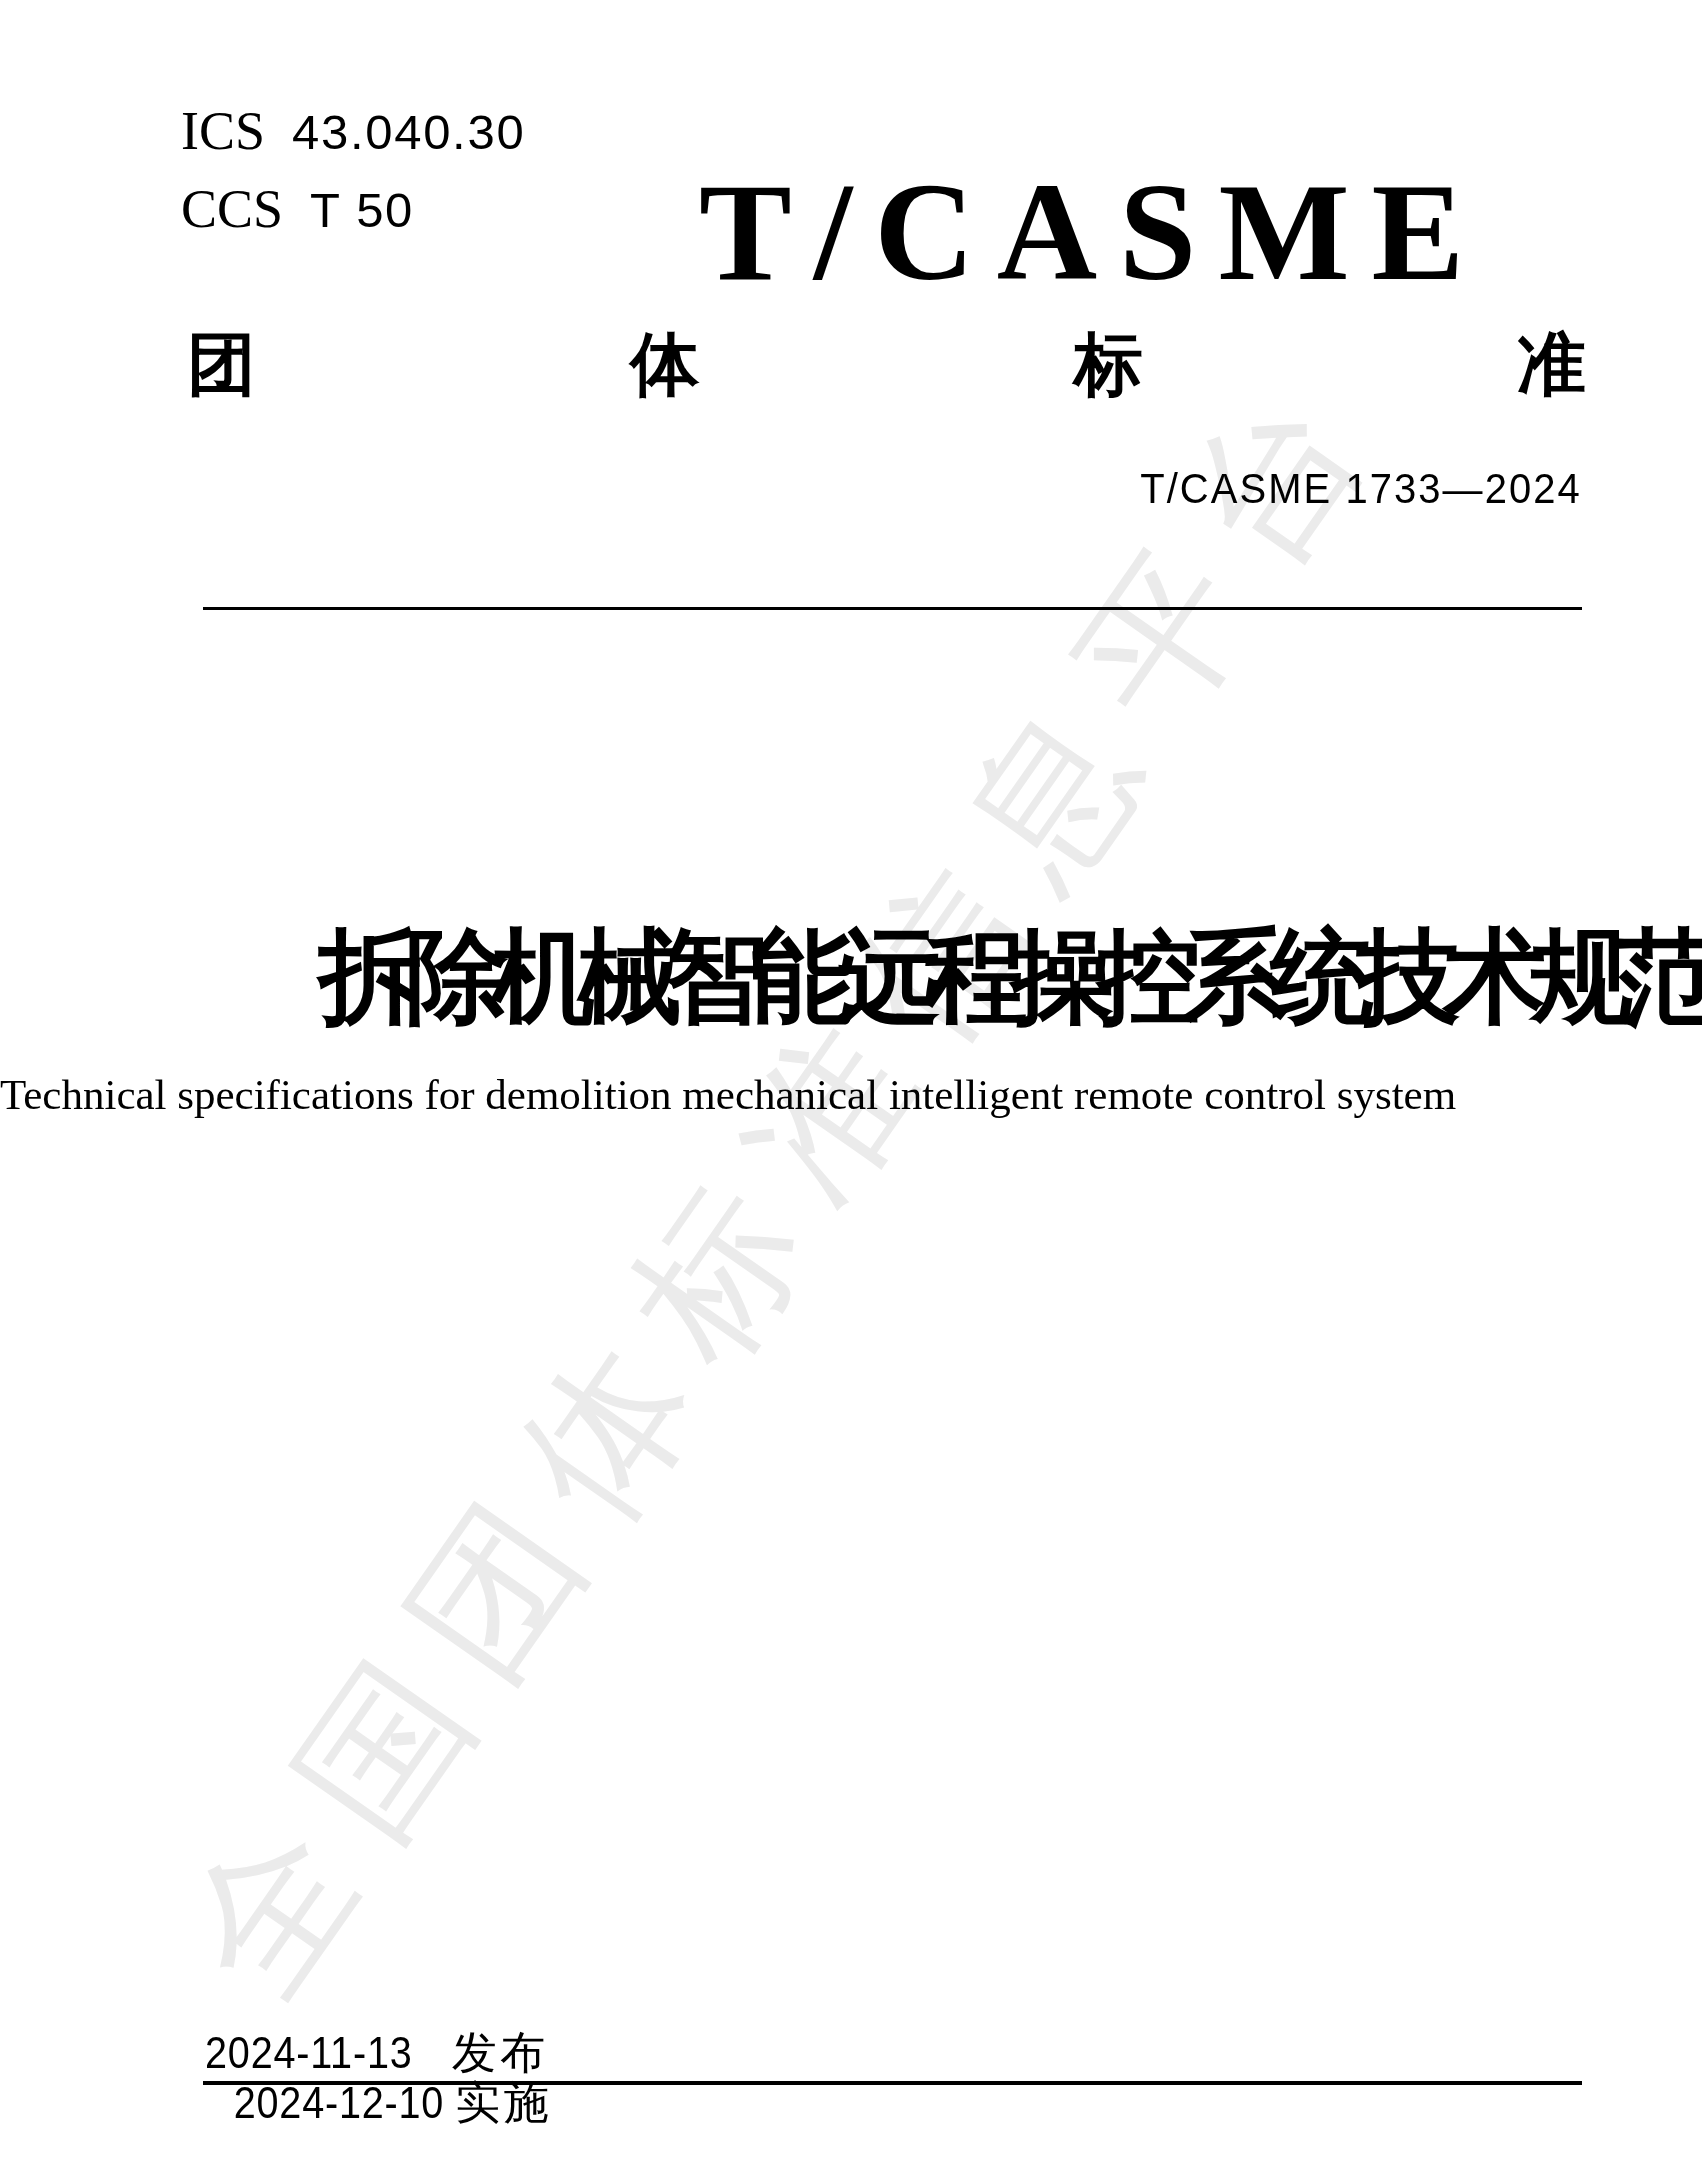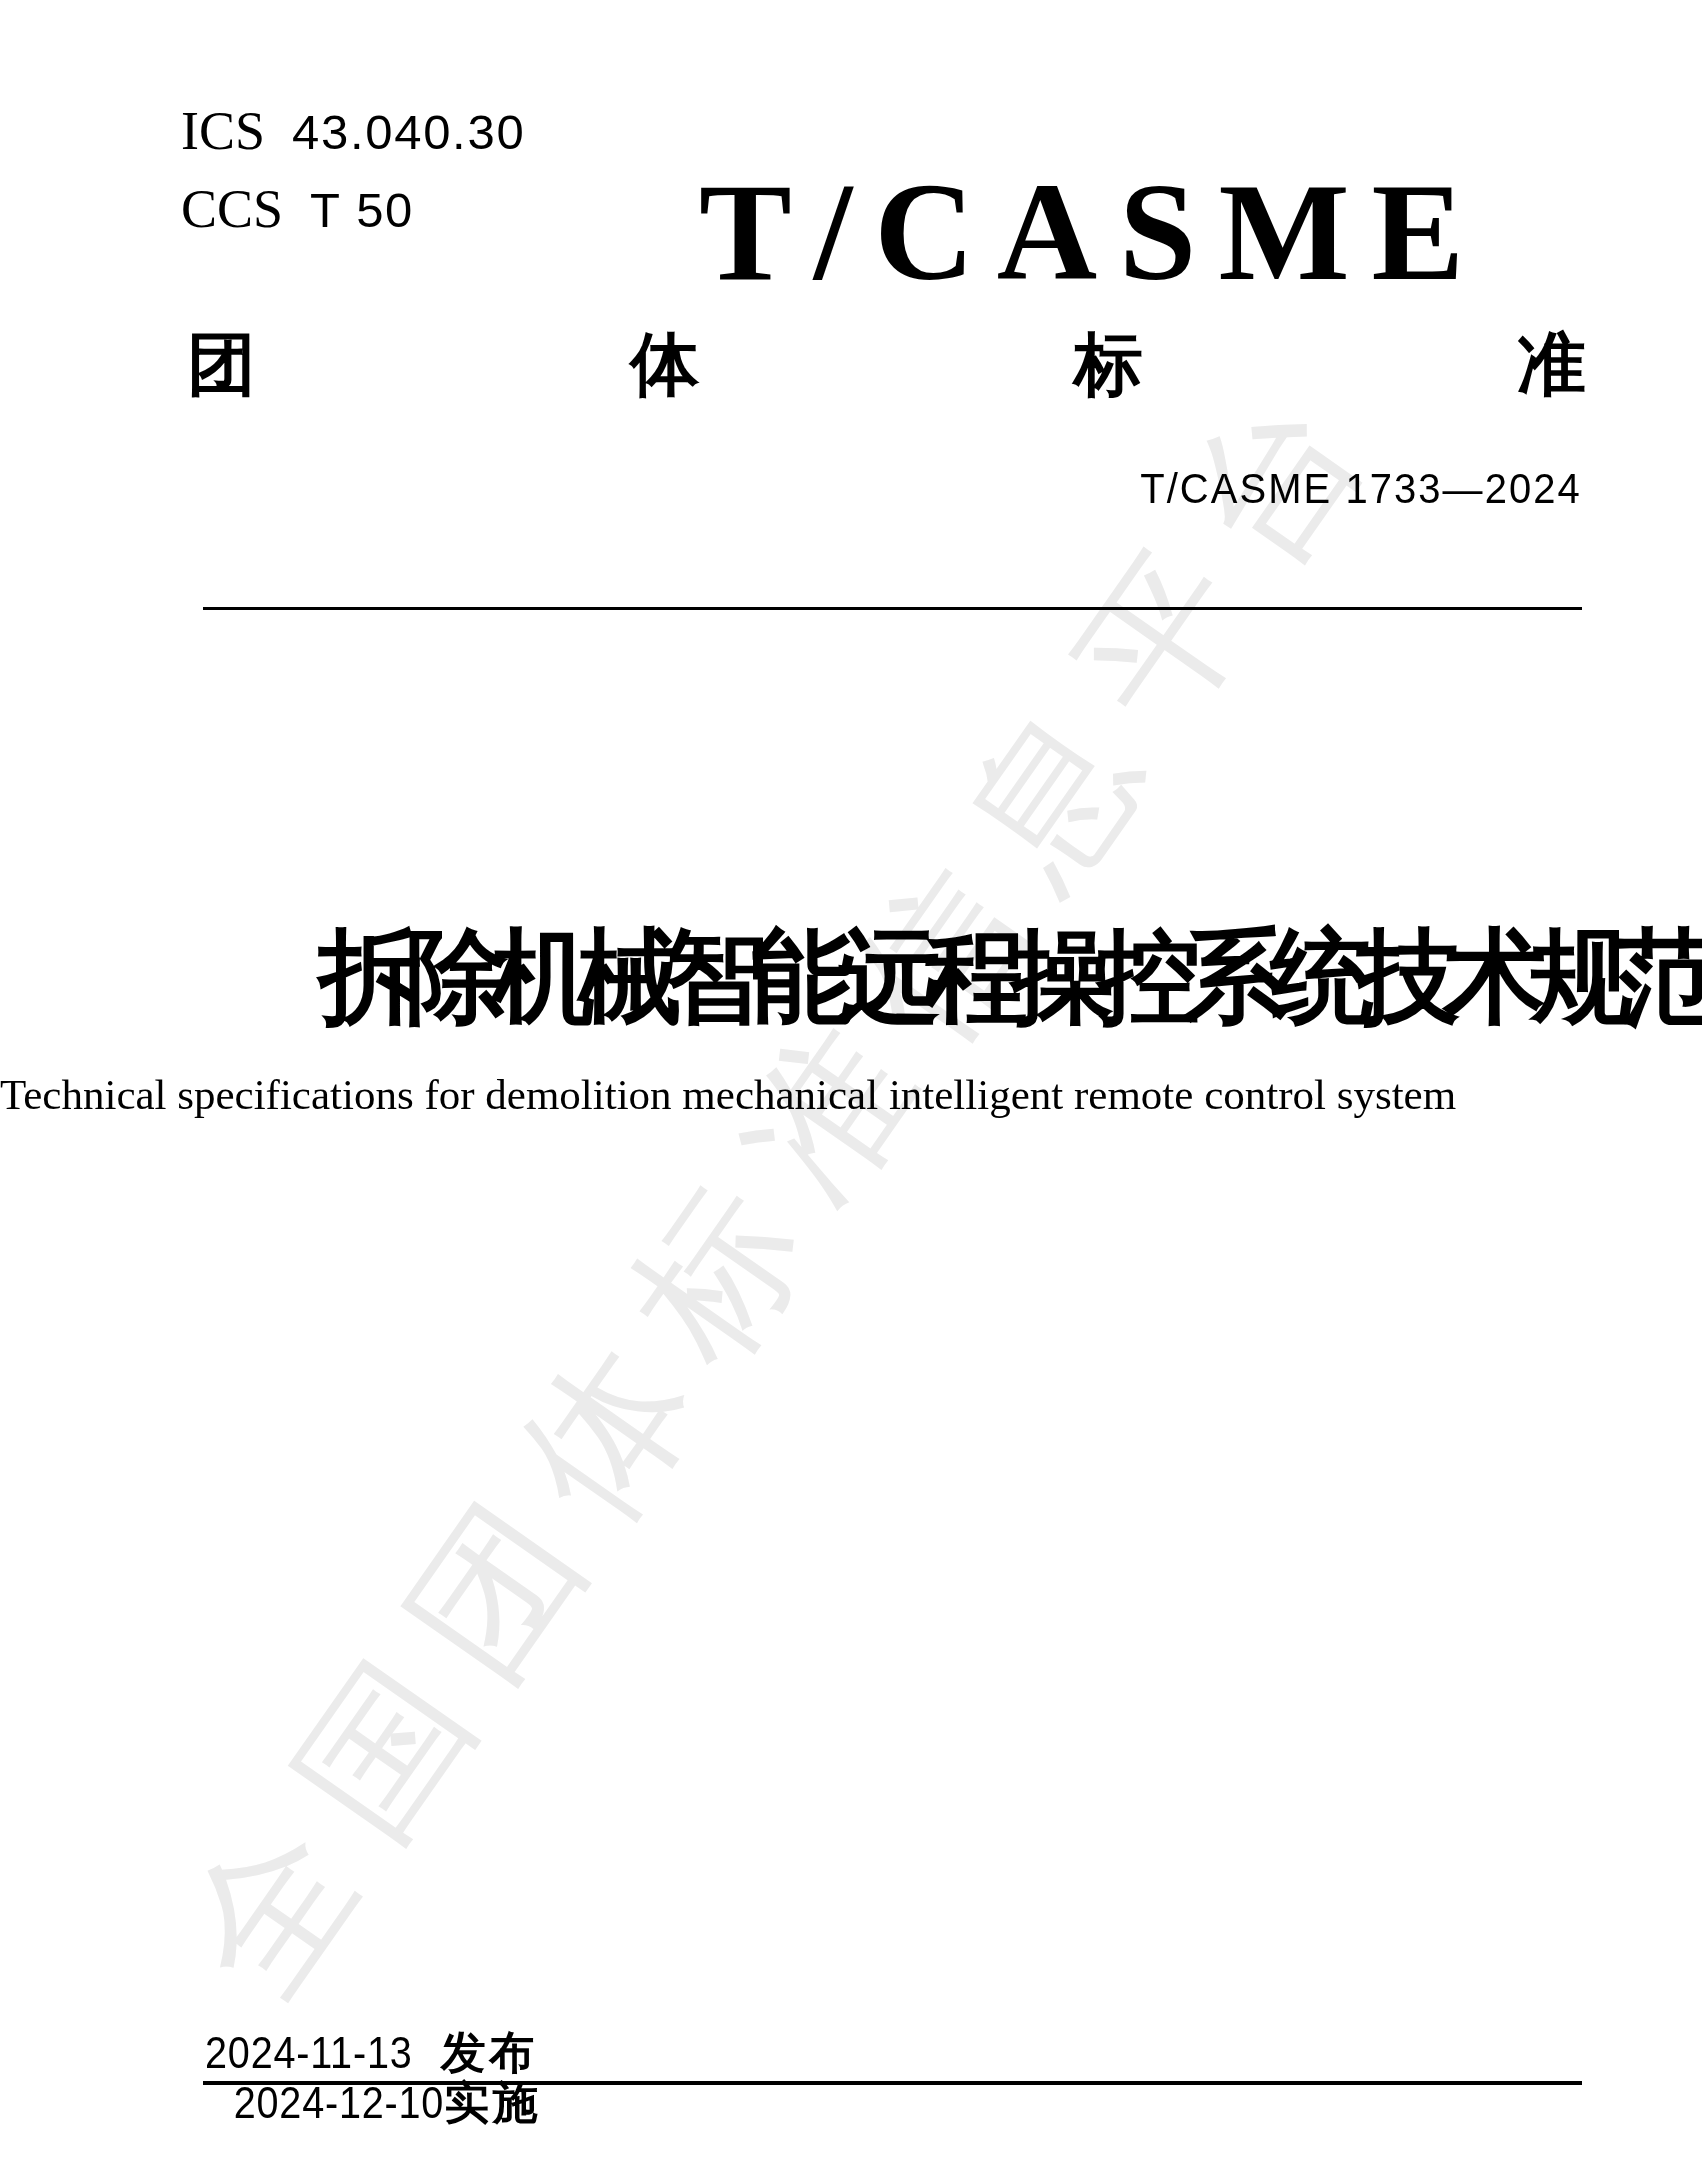--- a/index.html
+++ b/index.html
@@ -125,22 +125,22 @@
   .date-group { display: flex; align-items: baseline; white-space: nowrap; }
   .date-value {
     font-family: "Liberation Sans", sans-serif;
     letter-spacing: 0.9px;
     transform: scaleX(0.88);
     transform-origin: 0 50%;
   }
   .date-group.right .date-value { transform-origin: 100% 50%; }
   .date-label {
     font-family: "Liberation Sans", sans-serif;
-    font-weight: 700;
-    margin-left: 0;
+    font-weight: 400;
+    margin-left: 11px;
     letter-spacing: 3.5px;
   }
 </style>
 </head>
 <body>
 
 <div id="page">
 
   <div class="watermark">全国团体标准信息平台</div>
 

